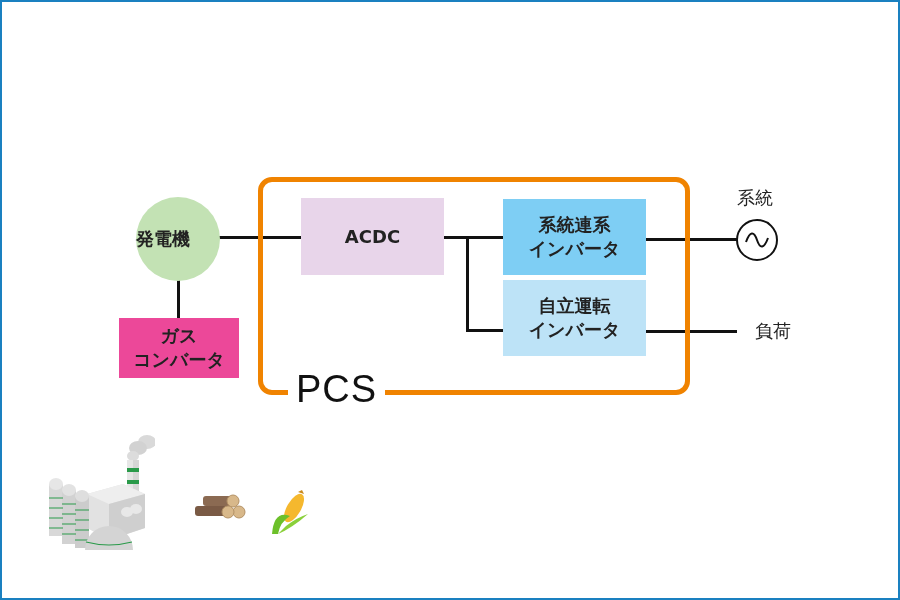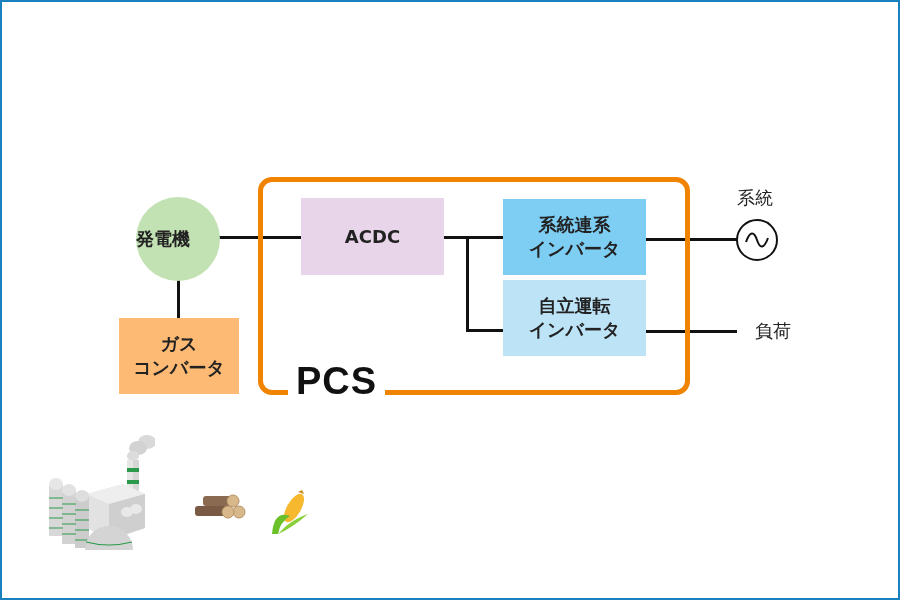--- a/index.html
+++ b/index.html
@@ -17,23 +17,23 @@
   .box {
     position: absolute; display: flex; flex-direction: column;
     align-items: center; justify-content: center; text-align: center;
     font-weight: bold; font-size: 18px; line-height: 24px; color: #222;
   }
   .pcs-frame {
     position: absolute; left: 258px; top: 177px; width: 432px; height: 218px;
     box-sizing: border-box; border: 5px solid #f08300; border-radius: 14px;
   }
   .pcs-label {
-    position: absolute; left: 288px; top: 358px; padding: 0 8px;
+    position: absolute; left: 288px; top: 366px; padding: 0 8px;
     background: #fff; font-family: "Liberation Sans", sans-serif;
-    font-weight: bold; font-size: 38px; line-height: 46px; color: #111;
+    font-weight: normal; font-size: 38px; line-height: 46px; color: #111;
     letter-spacing: 1px;
   }
   .gen-circle {
     position: absolute; left: 136px; top: 197px; width: 84px; height: 84px;
     border-radius: 50%; background: #c3e2b4; display: flex;
     align-items: center; justify-content: flex-start; font-weight: bold;
     font-size: 18px; color: #222;
   }
   .ac-source {
     position: absolute; left: 736px; top: 219px; width: 42px; height: 42px;
@@ -54,21 +54,21 @@
 <div class="line" style="left:645px; top:238px; width:92px; height:3px;"></div>
 <div class="line" style="left:645px; top:330px; width:92px; height:3px;"></div>
 
 <div class="pcs-frame"></div>
 <div class="pcs-label">PCS</div>
 
 <div class="gen-circle">
   <span>発電機</span>
 </div>
 
-<div class="box" style="left:119px; top:318px; width:120px; height:76px; background:#fdba74;">
+<div class="box" style="left:119px; top:318px; width:120px; height:60px; background:#ec4899;">
   <span>ガス</span>
   <span>コンバータ</span>
 </div>
 
 <div class="box" style="left:301px; top:198px; width:143px; height:77px; background:#e8d5ea;">
   <span>ACDC</span>
 </div>
 
 <div class="box" style="left:503px; top:199px; width:143px; height:76px; background:#7ecef4;">
   <span>系統連系</span>

